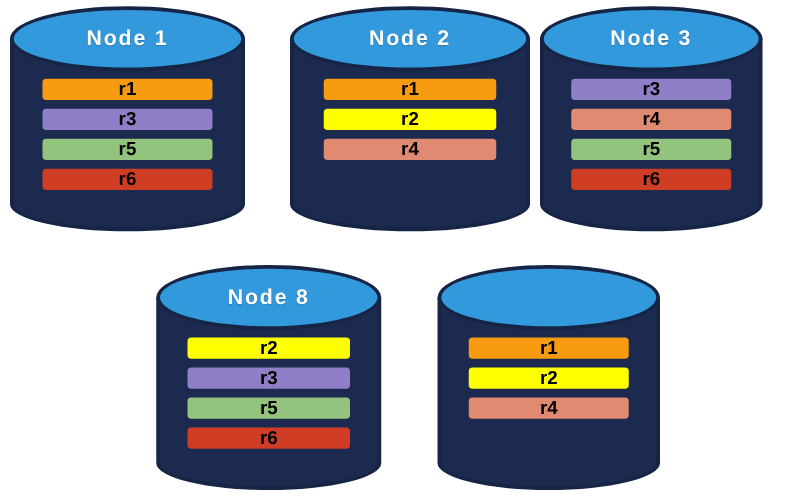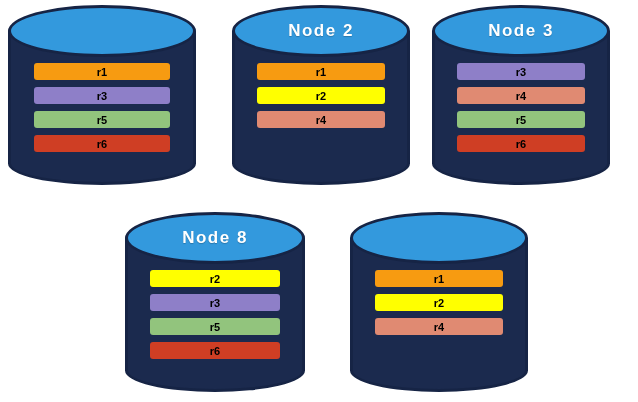--- a/index.html
+++ b/index.html
@@ -72,41 +72,42 @@
     align-items: center;
   }
   .record-bar {
     width: 72%;
     height: 17px;
     margin-bottom: 7px;
     border-radius: 3px;
     display: flex;
     align-items: center;
     justify-content: center;
-    font-size: 11px;
+    font-size: 15px;
     font-weight: bold;
     color: #000000;
     box-sizing: border-box;
   }
 </style>
 </head>
 <body>
 
 <div id="canvas">
     <div class="node" style="left: 8px; top: 5px; width: 188px; height: 180px;">
       <div class="cyl-body"></div>
       <div class="cyl-top"></div>
+      <div class="node-label">Node  1</div>
       <div class="records">
         <div class="record-bar" style="background: rgb(247, 155, 17);">r1</div>
         <div class="record-bar" style="background: rgb(142, 127, 200);">r3</div>
         <div class="record-bar" style="background: rgb(146, 196, 125);">r5</div>
         <div class="record-bar" style="background: rgb(207, 62, 36);">r6</div>
       </div>
     </div>
-    <div class="node" style="left: 232px; top: 5px; width: 178px; height: 180px;">
+    <div class="node" style="left: 232px; top: 5px; width: 178px; height: 180px; padding-left: 14px;">
       <div class="cyl-body"></div>
       <div class="cyl-top"></div>
       <div class="node-label">Node  2</div>
       <div class="records">
         <div class="record-bar" style="background: rgb(247, 155, 17);">r1</div>
         <div class="record-bar" style="background: rgb(255, 255, 0);">r2</div>
         <div class="record-bar" style="background: rgb(224, 138, 114);">r4</div>
       </div>
     </div>
     <div class="node" style="left: 432px; top: 5px; width: 178px; height: 180px;">

